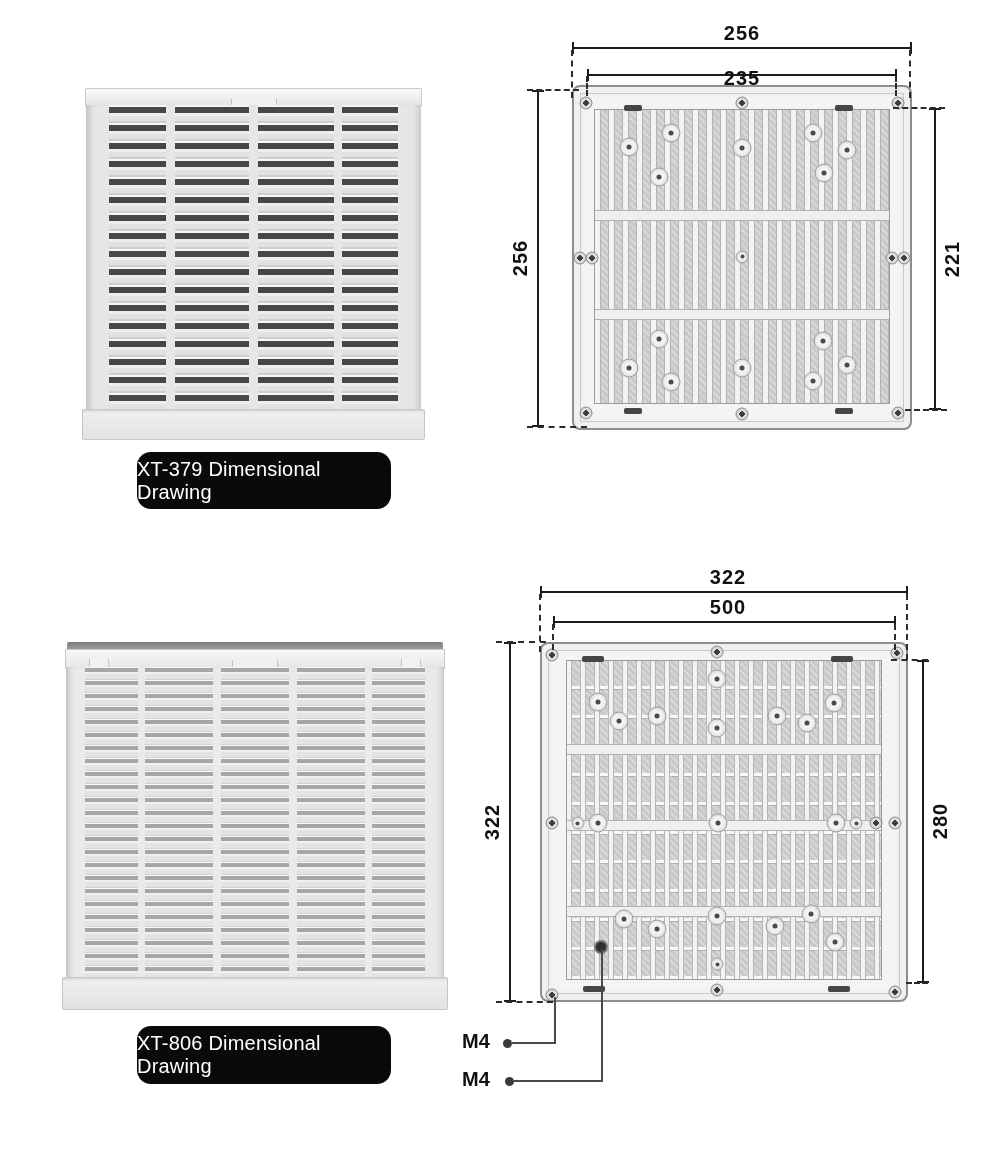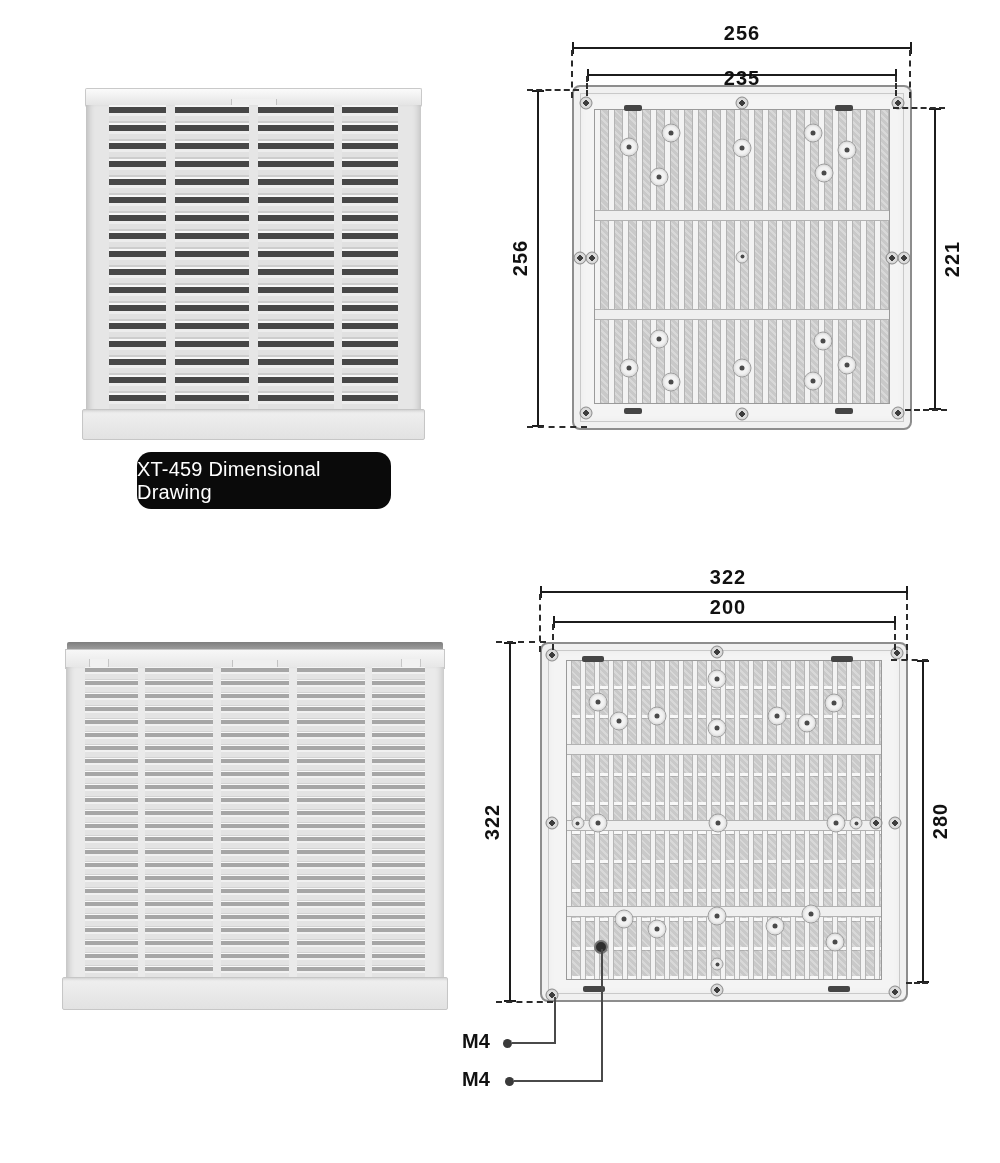--- a/index.html
+++ b/index.html
@@ -124,21 +124,21 @@
 <div class="canvas">
 
   <div class="front-view fv805" style="left:85px; top:88px; width:337px; height:352px;">
     <div class="fv-topband">
       <div class="fv-tab"></div>
     </div>
     <div class="fv-louvers"></div>
     <div class="fv-base"></div>
   </div>
 
-  <div class="name-label" style="left:137px; top:452px;">XT-459 Dimensional Drawing</div>
+  <div class="name-label" style="left:137px; top:452px;">XT-379 Dimensional Drawing</div>
 
   <div class="back-view bv805" id="bv805" style="left:572px; top:85px; width:340px; height:345px;">
     <div class="bv-frame"></div>
     <div class="bv-grille">
       <div class="bv-rail" style="top:34%;"></div>
       <div class="bv-rail" style="top:68%;"></div>
     <div class="post" style="left: 11.5%; top: 12.5%;"></div>
         <div class="post" style="left: 25.7%; top: 7.8%;"></div>
         <div class="post" style="left: 21.6%; top: 22.7%;"></div>
         <div class="post" style="left: 50%; top: 12.9%;"></div>
@@ -195,20 +195,21 @@
     <div class="fv-darkstrip"></div>
     <div class="fv-headband">
       <div class="fv-endtab" style="left:6%;"></div>
       <div class="fv-tab"></div>
       <div class="fv-endtab" style="right:6%;"></div>
     </div>
     <div class="fv-louvers"></div>
     <div class="fv-base" style="height:31px;"></div>
   </div>
 
+  <div class="name-label" style="left:137px; top:1026px; height:58px;">XT-806 Dimensional Drawing</div>
 
   <div class="back-view bv806" id="bv806" style="left:540px; top:642px; width:368px; height:360px;">
     <div class="bv-frame"></div>
     <div class="bv-grille">
       <div class="bv-rail" style="top:26%;"></div>
       <div class="bv-rail" style="top:50%;"></div>
       <div class="bv-rail" style="top:77%;"></div>
     <div class="post" style="left: 10%; top: 13%;"></div>
         <div class="post" style="left: 16.5%; top: 18.8%;"></div>
         <div class="post" style="left: 28.8%; top: 17.2%;"></div>
@@ -242,21 +243,21 @@
       <div class="clip" style="left: 14.5%; top: 3.8%; width: 22px;"></div>
       <div class="clip" style="left: 82%; top: 3.8%; width: 22px;"></div>
       <div class="clip" style="left: 14.8%; top: 95.6%; width: 22px;"></div>
       <div class="clip" style="left: 81.2%; top: 95.6%; width: 22px;"></div>
     </div>
 
   <div class="dl-h" style="left:540px; top:591px; width:368px;"></div>
   <div class="dim-text-h" style="left:728px; top:589px;">322</div>
 
   <div class="dl-h" style="left:553px; top:621px; width:343px;"></div>
-  <div class="dim-text-h" style="left:728px; top:619px;">200</div>
+  <div class="dim-text-h" style="left:728px; top:619px;">500</div>
 
   <div class="dl-v" style="left:509px; top:642px; height:360px;"></div>
   <div class="dim-text-v" style="left:492px; top:822px;">322</div>
 
   <div class="dl-v" style="left:922px; top:660px; height:323px;"></div>
   <div class="dim-text-v" style="left:940px; top:821px;">280</div>
 
   <div class="dash-v" style="left:539px; top:594px; height:58px;"></div>
   <div class="dash-v" style="left:906px; top:594px; height:66px;"></div>
   <div class="dash-v" style="left:552px; top:624px; height:26px;"></div>

